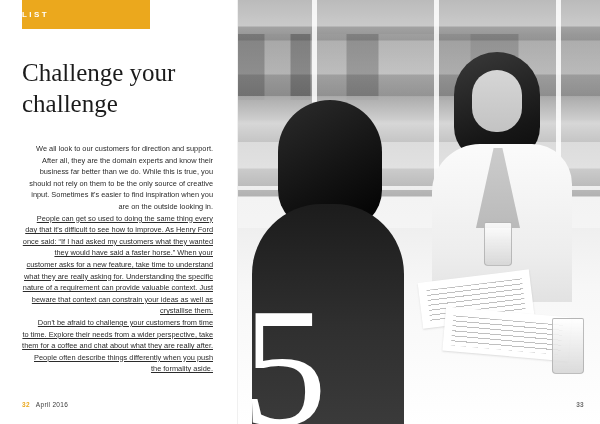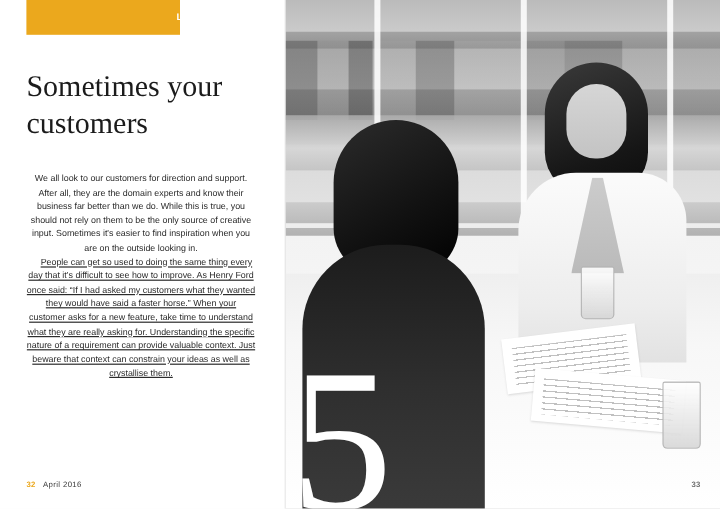--- a/index.html
+++ b/index.html
@@ -38,21 +38,21 @@
     background: #e8a317;
     background: #eba81d;
   }
   .kicker-label {
     position: absolute;
     left: 0;
     top: 0;
     width: 152px;
     height: 29px;
     line-height: 29px;
-    text-align: right;
+    text-align: left;
     color: #ffffff;
     font-size: 8px;
     letter-spacing: 2.4px;
     font-weight: bold;
     font-family: "Liberation Sans", sans-serif;
   }
   .headline {
     position: absolute;
     left: 22px;
     top: 57px;
@@ -65,21 +65,21 @@
     margin: 0;
   }
   .body-copy {
     position: absolute;
     left: 22px;
     top: 143px;
     width: 191px;
     font-size: 7.4px;
     line-height: 11.6px;
     color: #2b2b2b;
-    text-align: center;
+    text-align: right;
   }
   .body-copy p {
     margin: 0;
   }
   .body-copy p + p {
     text-indent: 9px;
     text-decoration: underline;
   }
   .folio-left {
     position: absolute;
@@ -322,25 +322,26 @@
 <body>
 
 <div class="spread">
 
   <div class="page-left">
 
     <div class="kicker">
       <div class="kicker-label">LIST</div>
     </div>
 
-    <h1 class="headline">Sometimes your customers</h1>
+    <h1 class="headline">Challenge your challenge</h1>
 
     <div class="body-copy">
       <p>We all look to our customers for direction and support. After all, they are the domain experts and know their business far better than we do. While this is true, you should not rely on them to be the only source of creative input. Sometimes it's easier to find inspiration when you are on the outside looking in.</p>
       <p>People can get so used to doing the same thing every day that it's difficult to see how to improve. As Henry Ford once said: “If I had asked my customers what they wanted they would have said a faster horse.” When your customer asks for a new feature, take time to understand what they are really asking for. Understanding the specific nature of a requirement can provide valuable context. Just beware that context can constrain your ideas as well as crystallise them.</p>
+      <p>Don't be afraid to challenge your customers from time to time. Explore their needs from a wider perspective, take them for a coffee and chat about what they are really after. People often describe things differently when you push the formality aside.</p>
     </div>
 
     <div class="folio-left">
       <span class="num">32</span><span>April 2016</span>
     </div>
   </div>
 
   <div class="gutter"></div>
 
   <div class="page-right">

